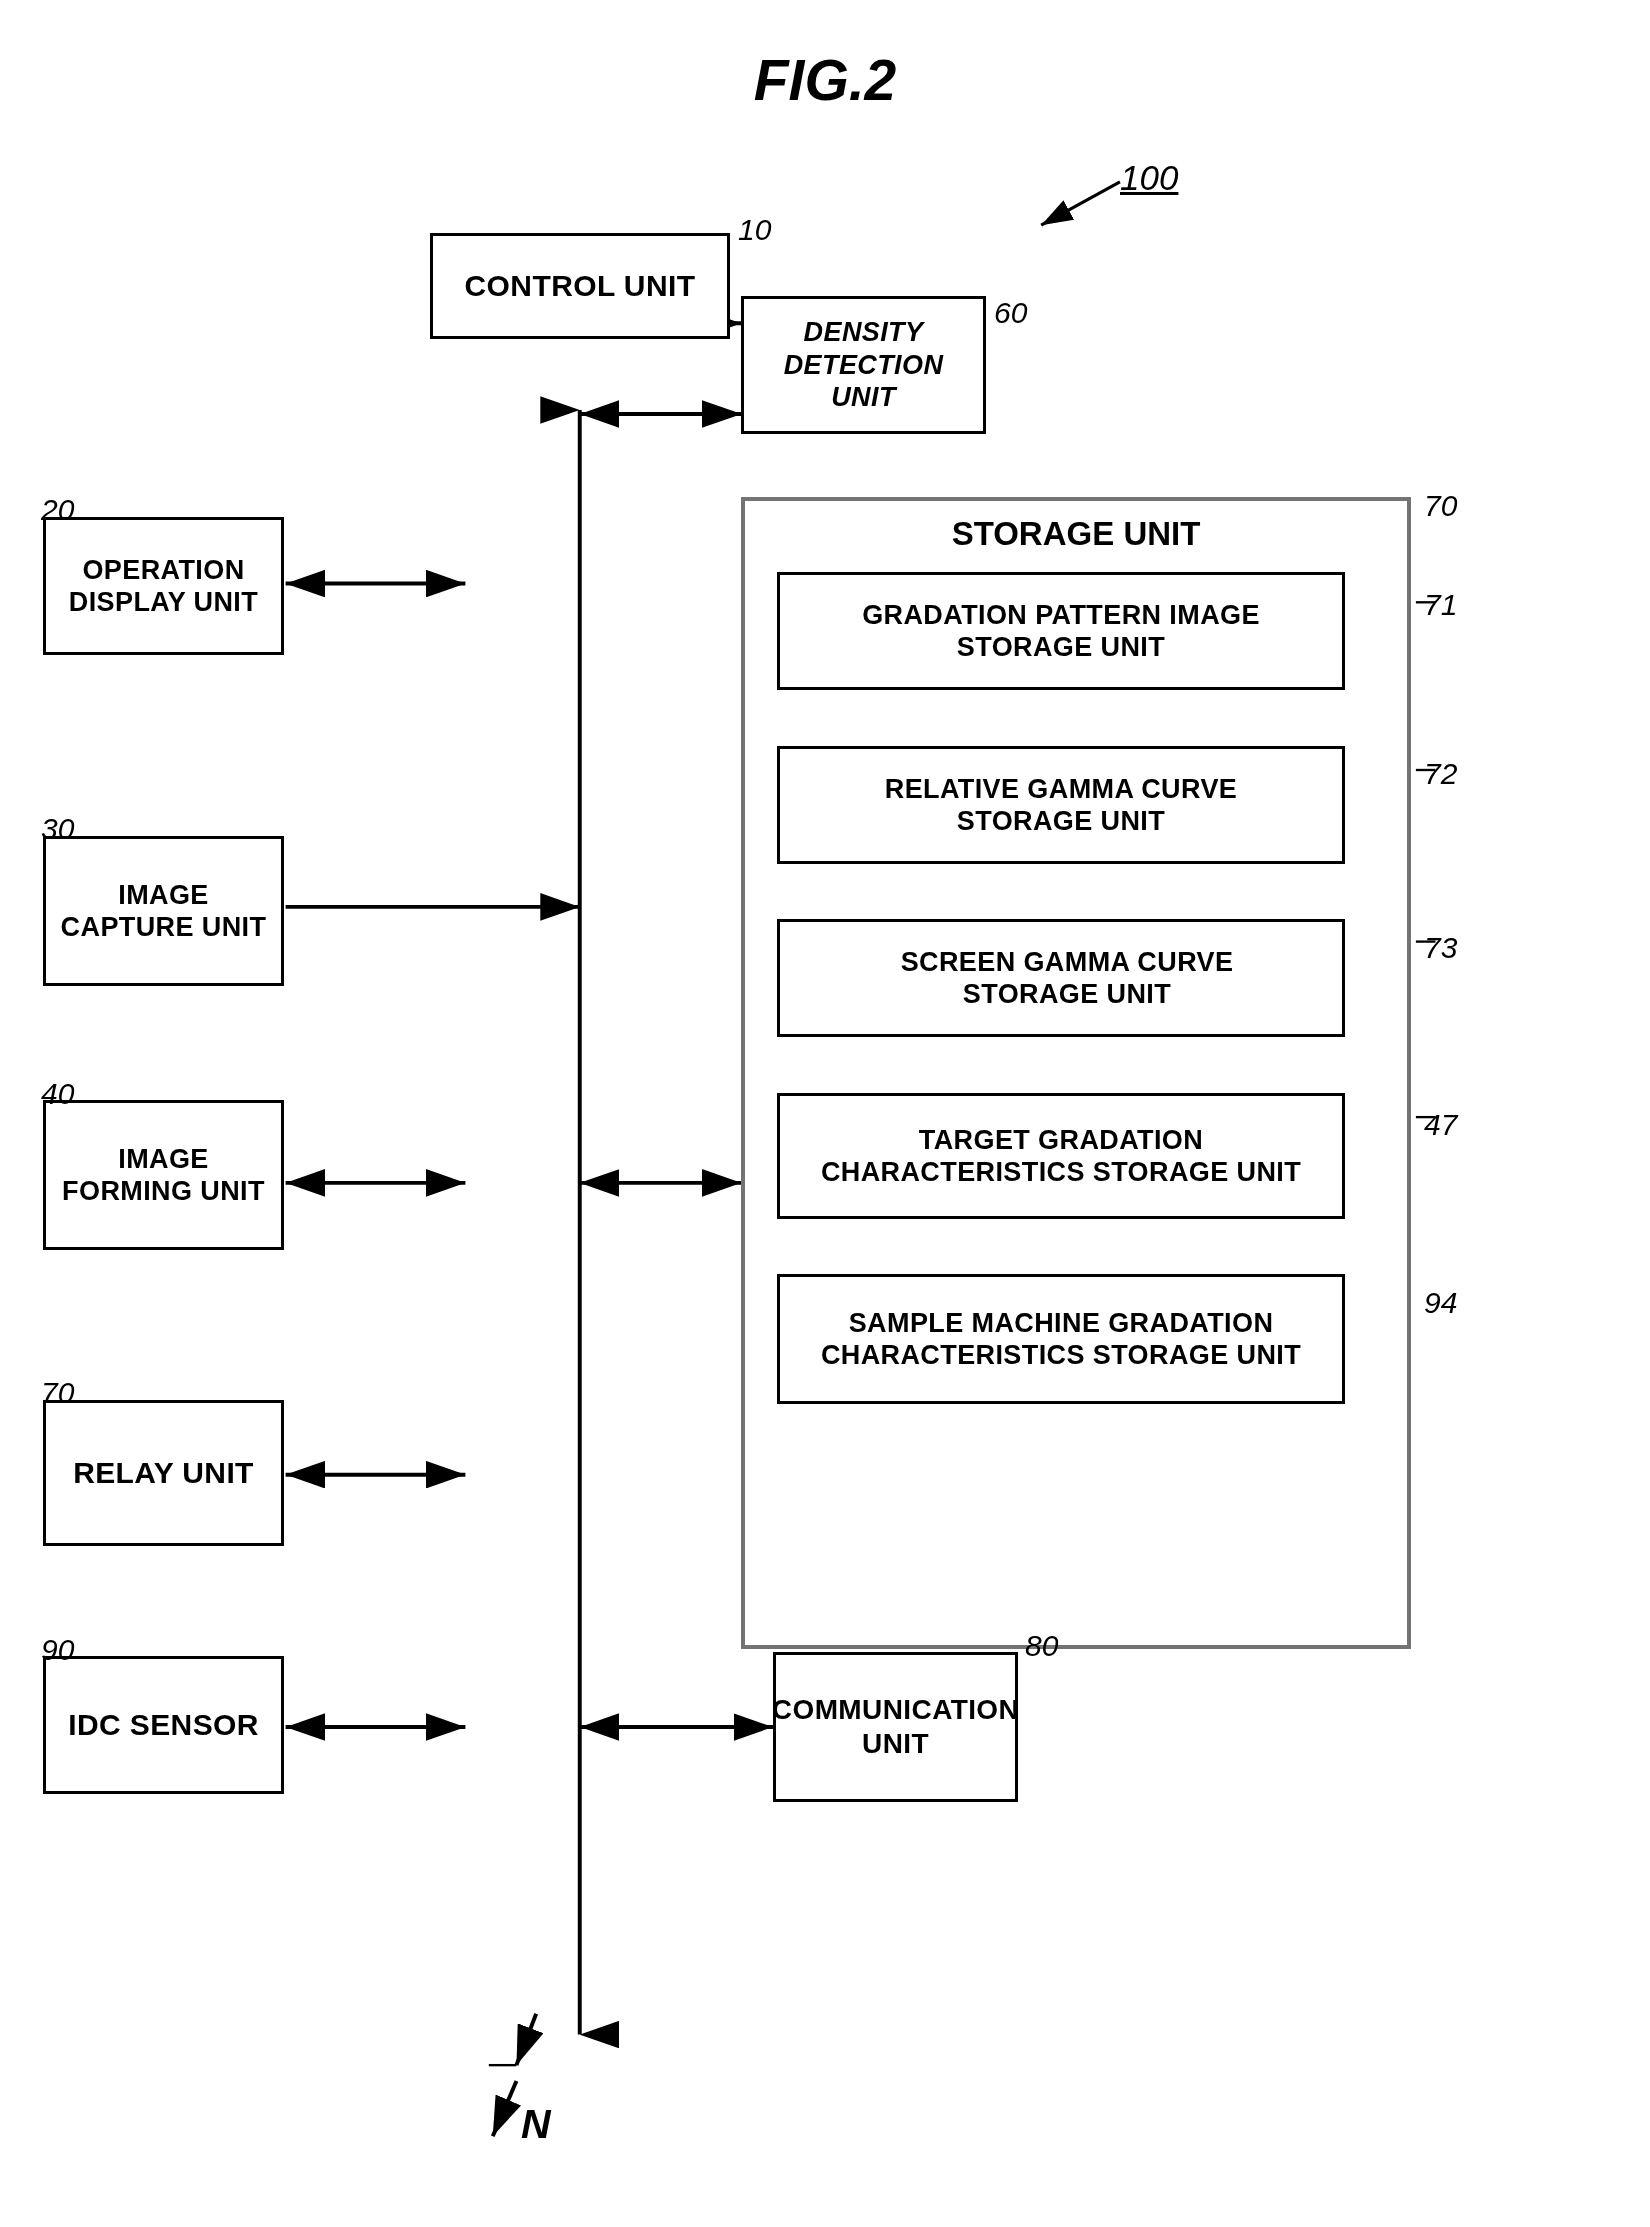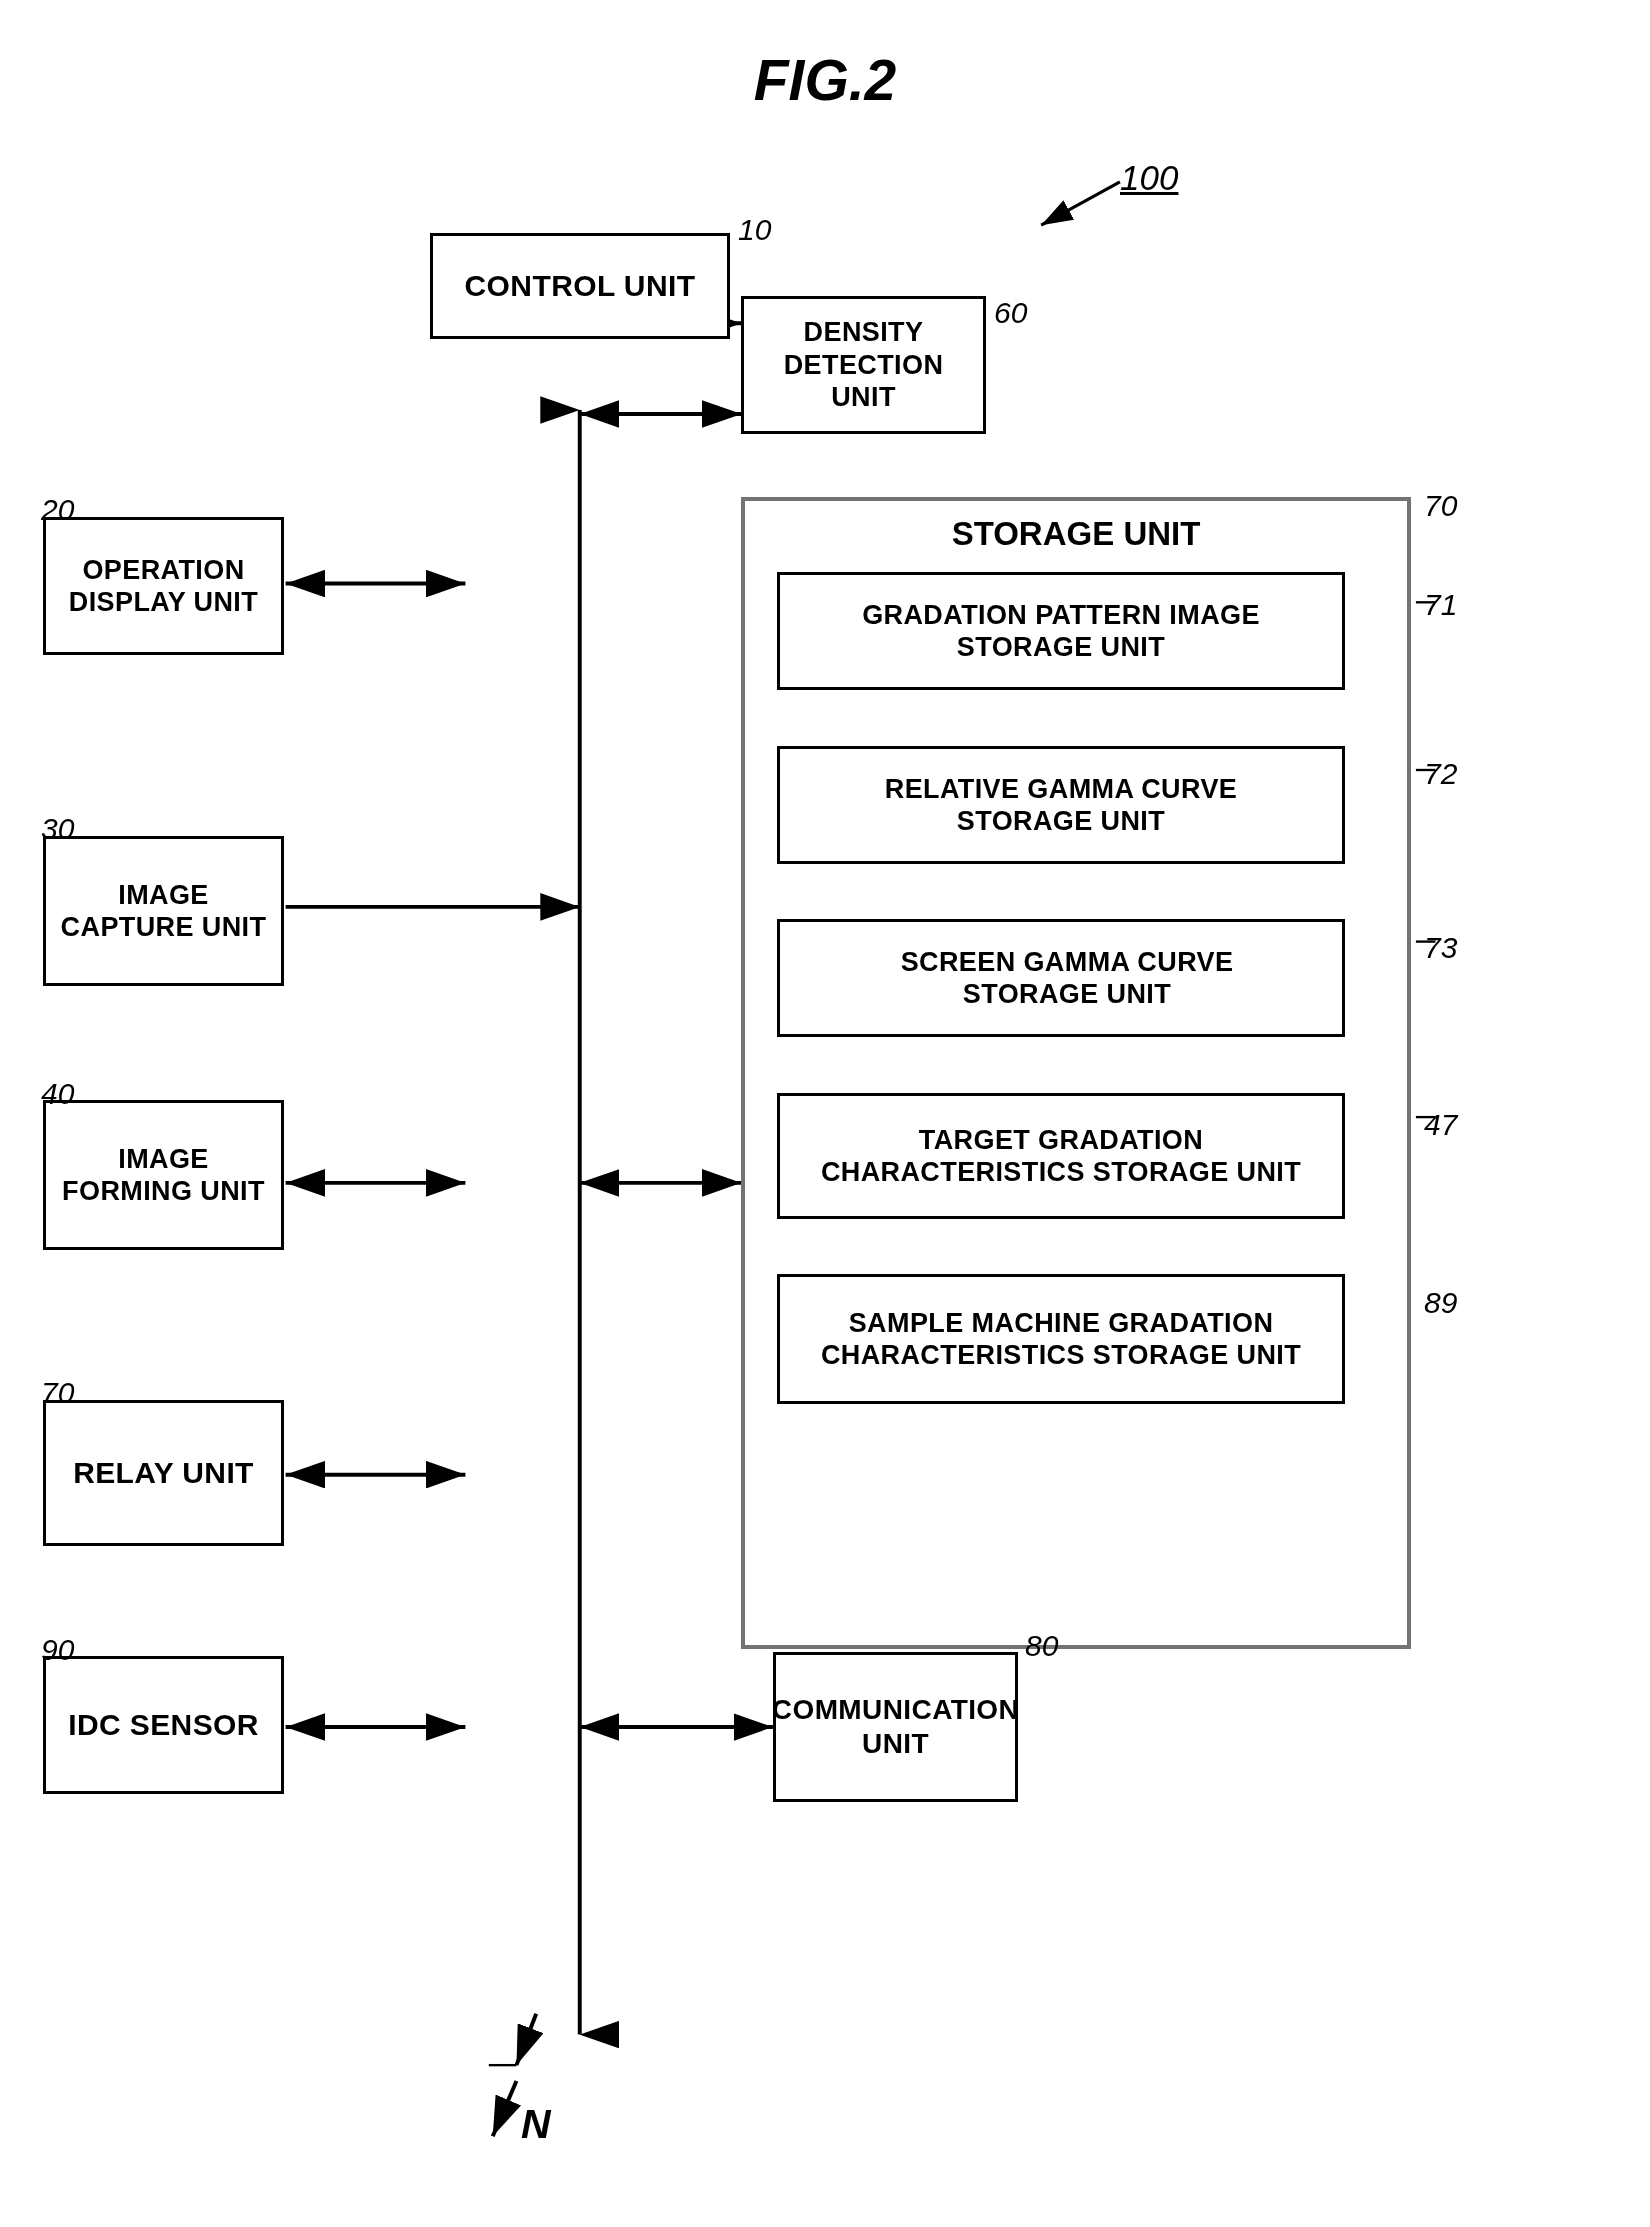--- a/index.html
+++ b/index.html
@@ -145,21 +145,21 @@
 <div class="unit-box" style="left:430px; top:233px; width:300px; height:106px; font-size:30px;">
   <span>CONTROL UNIT</span>
 </div>
 <div class="ref-label" style="top:213px; left:738px;">10</div>
 
 <div class="unit-box" style="left:43px; top:517px; width:241px; height:138px; font-size:27px;">
   <span>OPERATION<br>DISPLAY UNIT</span>
 </div>
 <div class="ref-label" style="top:493px; left:41px;">20</div>
 
-<div class="unit-box" style="left:741px; top:296px; width:245px; height:138px; font-size:27px;">
+<div class="unit-box" style="left:741px; top:296px; width:245px; height:138px; font-size:27px;font-style:italic;">
   <span>DENSITY<br>DETECTION UNIT</span>
 </div>
 <div class="ref-label" style="top:296px; left:994px;">60</div>
 
 <div class="unit-box" style="left:43px; top:836px; width:241px; height:150px; font-size:27px;">
   <span>IMAGE<br>CAPTURE UNIT</span>
 </div>
 <div class="ref-label" style="top:812px; left:41px;">30</div>
 
 <div class="unit-box" style="left:43px; top:1100px; width:241px; height:150px; font-size:27px;">
@@ -200,21 +200,21 @@
   <div class="unit-box" style="left:32px; top:773px; width:568px; height:130px; font-size:27px;">
     <span>SAMPLE MACHINE GRADATION<br>CHARACTERISTICS STORAGE UNIT</span>
   </div>
 </div>
 
 <div class="ref-label" style="top:489px; left:1424px;">70</div>
 <div class="ref-label" style="top:588px; left:1424px;">71</div>
 <div class="ref-label" style="top:757px; left:1424px;">72</div>
 <div class="ref-label" style="top:931px; left:1424px;">73</div>
 <div class="ref-label" style="top:1108px; left:1424px;">47</div>
-<div class="ref-label" style="top:1286px; left:1424px;">89</div>
+<div class="ref-label" style="top:1286px; left:1424px;">94</div>
 
 <svg style="position:absolute;top:552px;left:1412px;width:39px;height:670px;" xmlns="http://www.w3.org/2000/svg" viewBox="0 0 50 850" width="39" height="670">
 
   <line x1="30" y1="60" x2="5" y2="60" stroke="#000" stroke-width="3"></line>
   <line x1="30" y1="275" x2="5" y2="275" stroke="#000" stroke-width="3"></line>
   <line x1="30" y1="495" x2="5" y2="495" stroke="#000" stroke-width="3"></line>
   <line x1="30" y1="720" x2="5" y2="720" stroke="#000" stroke-width="3"></line>
   <line x1="30" y1="945" x2="5" y2="945" stroke="#000" stroke-width="3"></line>
 </svg>
 

